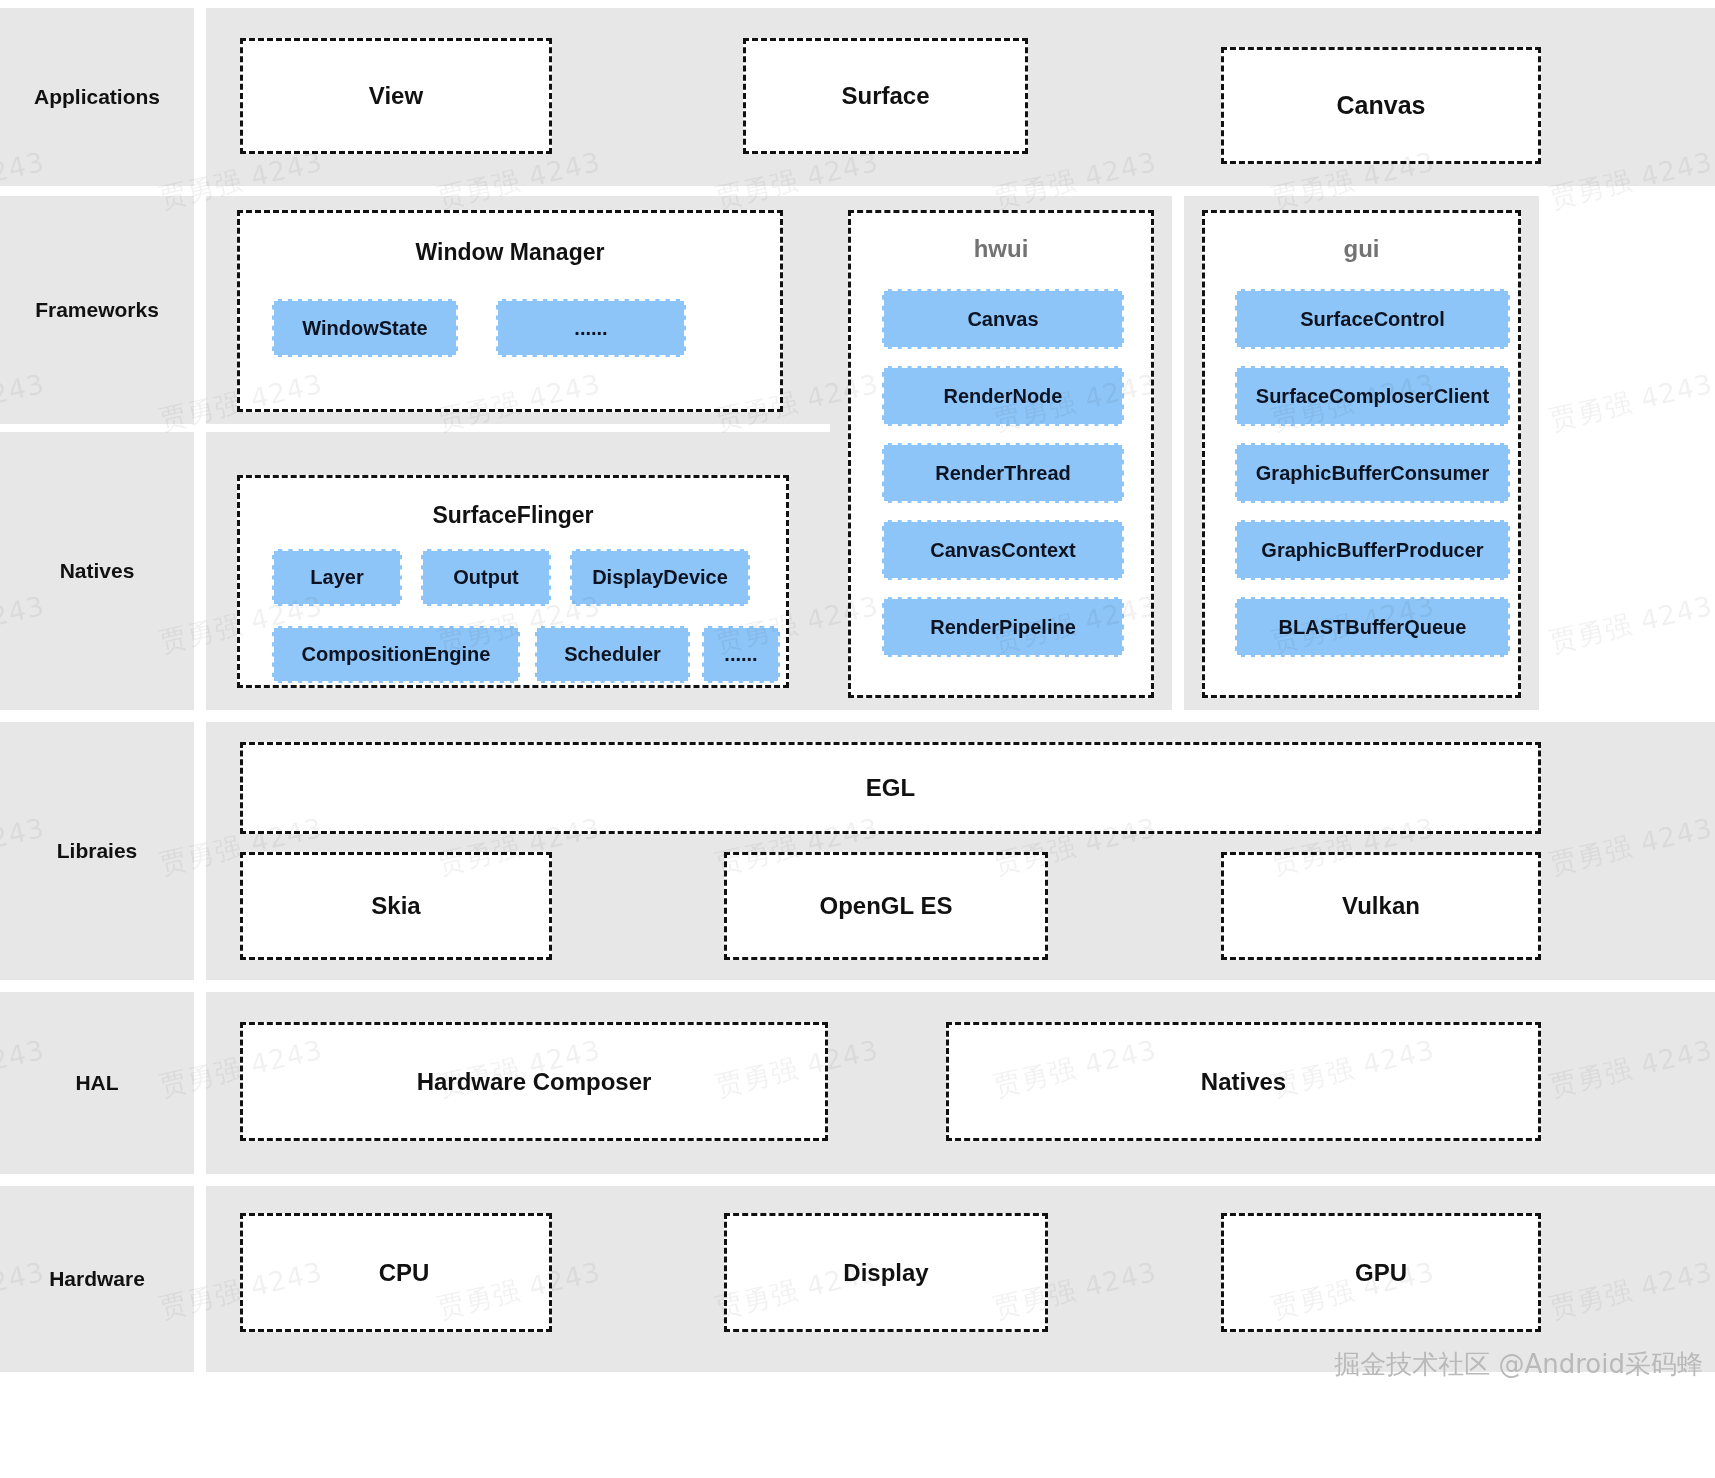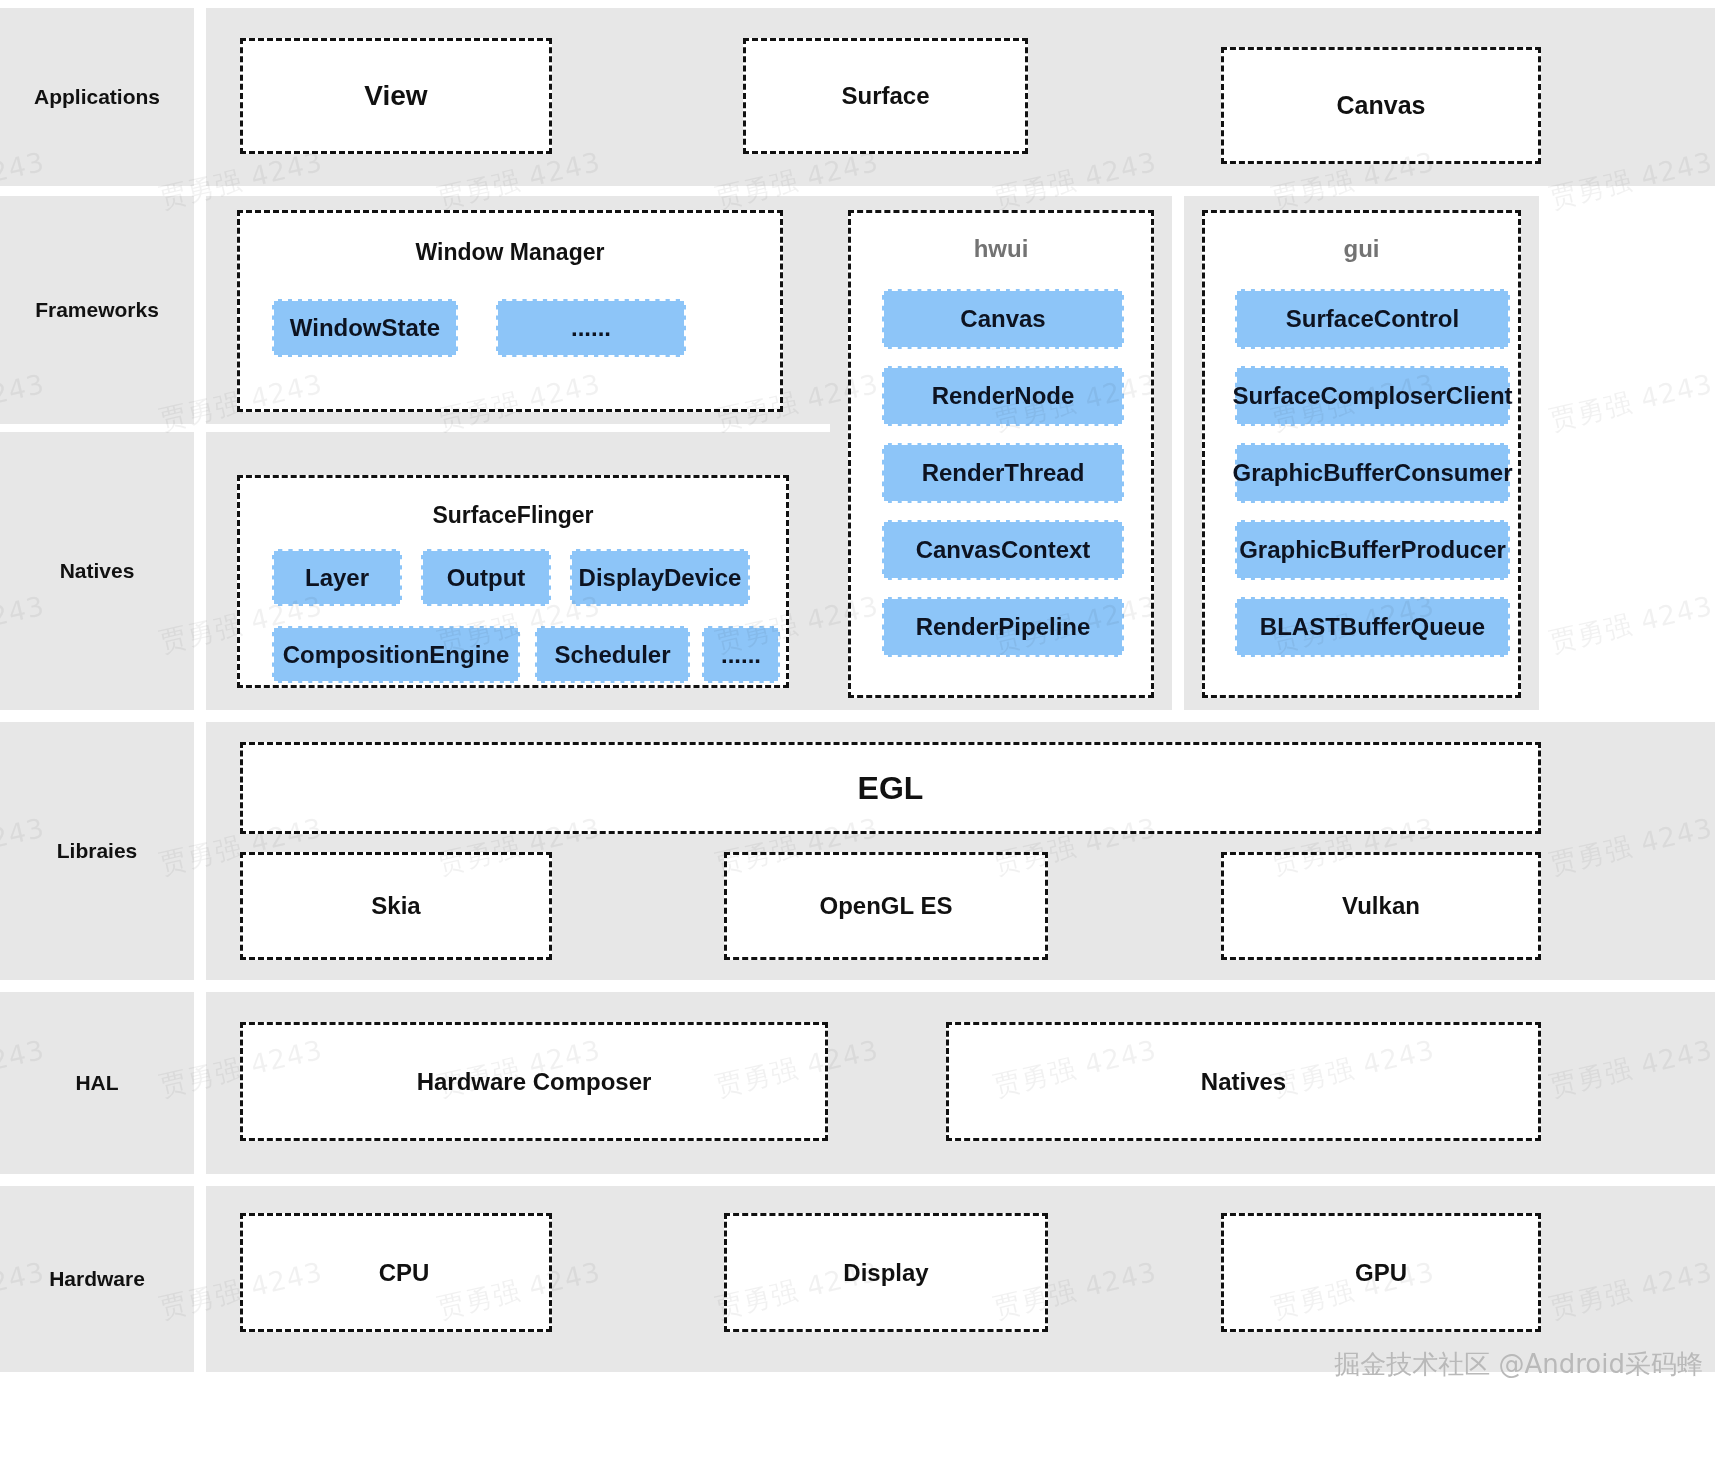--- a/index.html
+++ b/index.html
@@ -76,21 +76,21 @@
   
   .blue {
     position: absolute;
     background: #8dc5f8;
     border: 2px dashed #ffffff;
     display: flex;
     align-items: center;
     justify-content: center;
     text-align: center;
     font-weight: bold;
-    font-size: 24px;
+    font-size: 20px;
     color: #0d1321;
     white-space: nowrap;
   }
 
   
   #row-applications { top: 8px;    height: 178px; }
   #row-frameworks   { top: 196px;  height: 228px; }
   #row-natives      { top: 432px;  height: 278px; }
   #row-libraries    { top: 722px;  height: 258px; }
   #row-hal          { top: 992px;  height: 182px; }
@@ -178,21 +178,21 @@
     <div class="wm" style="left: 992px; top: 1494px;">贾勇强 4243</div>
     <div class="wm" style="left: 1270px; top: 1494px;">贾勇强 4243</div>
     <div class="wm" style="left: 1548px; top: 1494px;">贾勇强 4243</div>
   </div>
 
 <div class="diagram">
 
   <div class="row" id="row-applications">
     <div class="label-cell">Applications</div>
     <div class="content-cell">
-      <div class="dbox" style="left:34px; top:30px; width:312px; height:116px; font-size:28px;">
+      <div class="dbox" style="left:34px; top:30px; width:312px; height:116px; font-size:24px;">
         <span>View</span>
       </div>
       <div class="dbox" style="left:537px; top:30px; width:285px; height:116px; font-size:24px;">
         <span>Surface</span>
       </div>
       <div class="dbox" style="left:1015px; top:39px; width:320px; height:117px; font-size:25px;">
         <span>Canvas</span>
       </div>
     </div>
   </div>
@@ -277,21 +277,21 @@
       </div>
       <div class="blue" style="left:30px; top:384px; width:275px; height:60px;">
         <span>BLASTBufferQueue</span>
       </div>
     </div>
   </div>
 
   <div class="row" id="row-libraries">
     <div class="label-cell">Libraies</div>
     <div class="content-cell">
-      <div class="dbox" style="left:34px; top:20px; width:1301px; height:92px; font-size:32px;">
+      <div class="dbox" style="left:34px; top:20px; width:1301px; height:92px; font-size:24px;">
         <span>EGL</span>
       </div>
       <div class="dbox" style="left:34px; top:130px; width:312px; height:108px; font-size:24px;">
         <span>Skia</span>
       </div>
       <div class="dbox" style="left:518px; top:130px; width:324px; height:108px; font-size:24px;">
         <span>OpenGL ES</span>
       </div>
       <div class="dbox" style="left:1015px; top:130px; width:320px; height:108px; font-size:24px;">
         <span>Vulkan</span>

